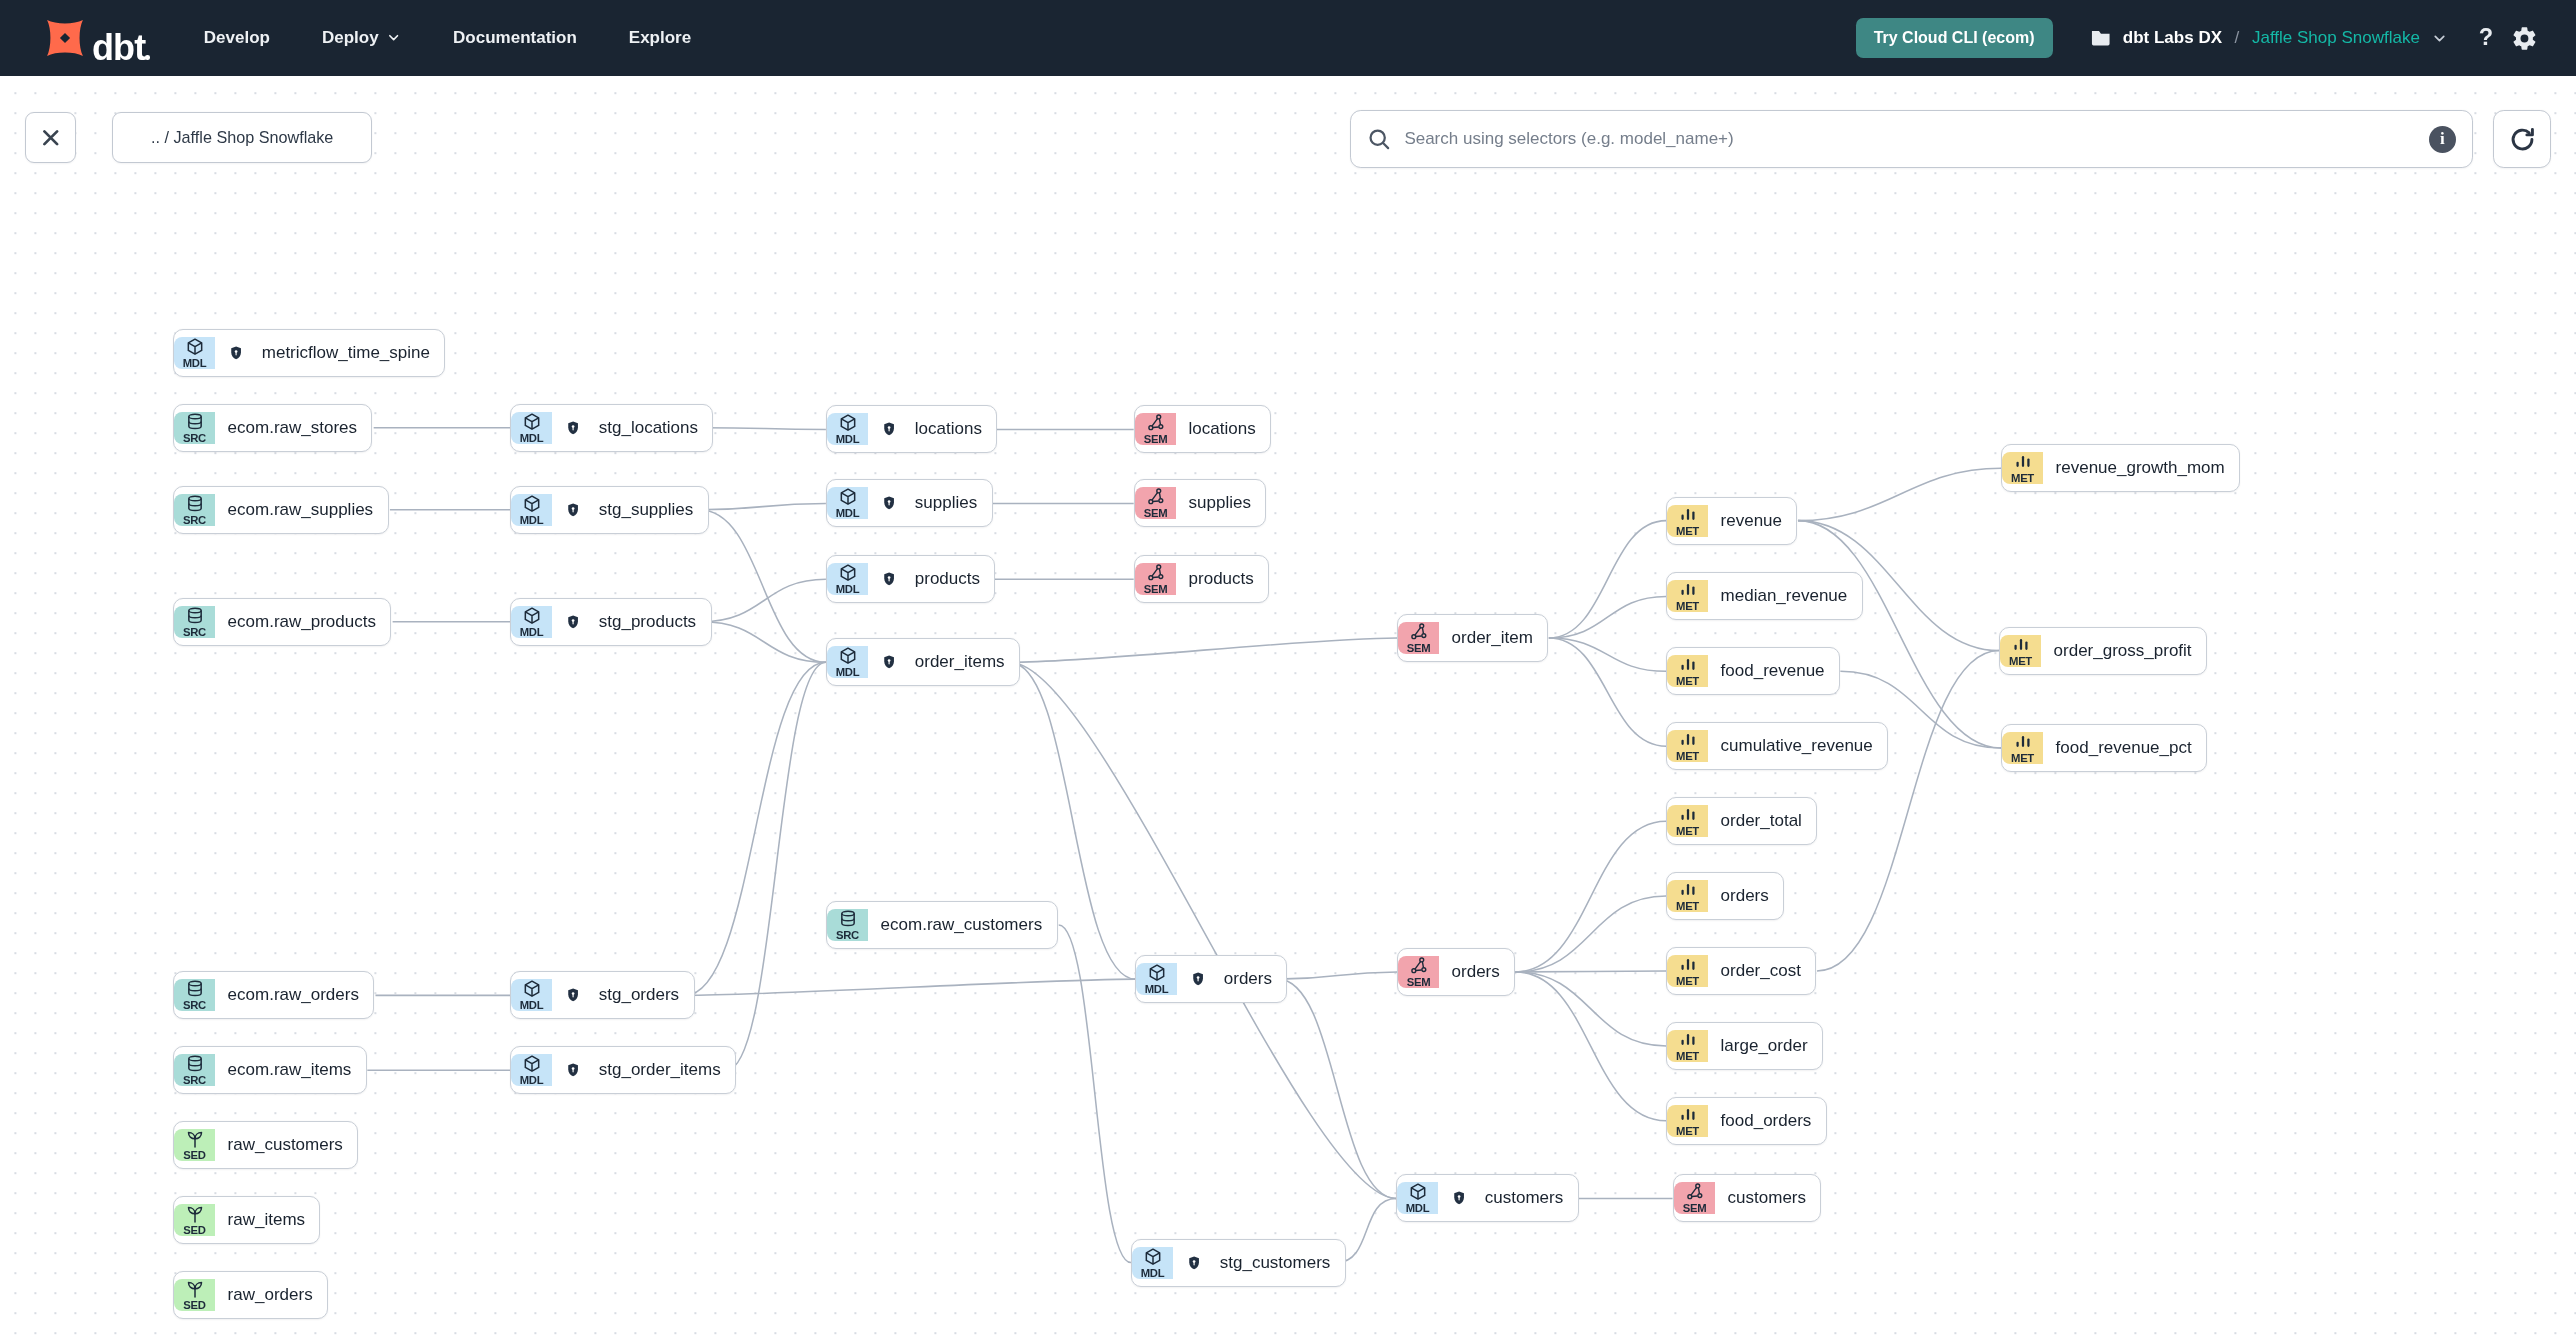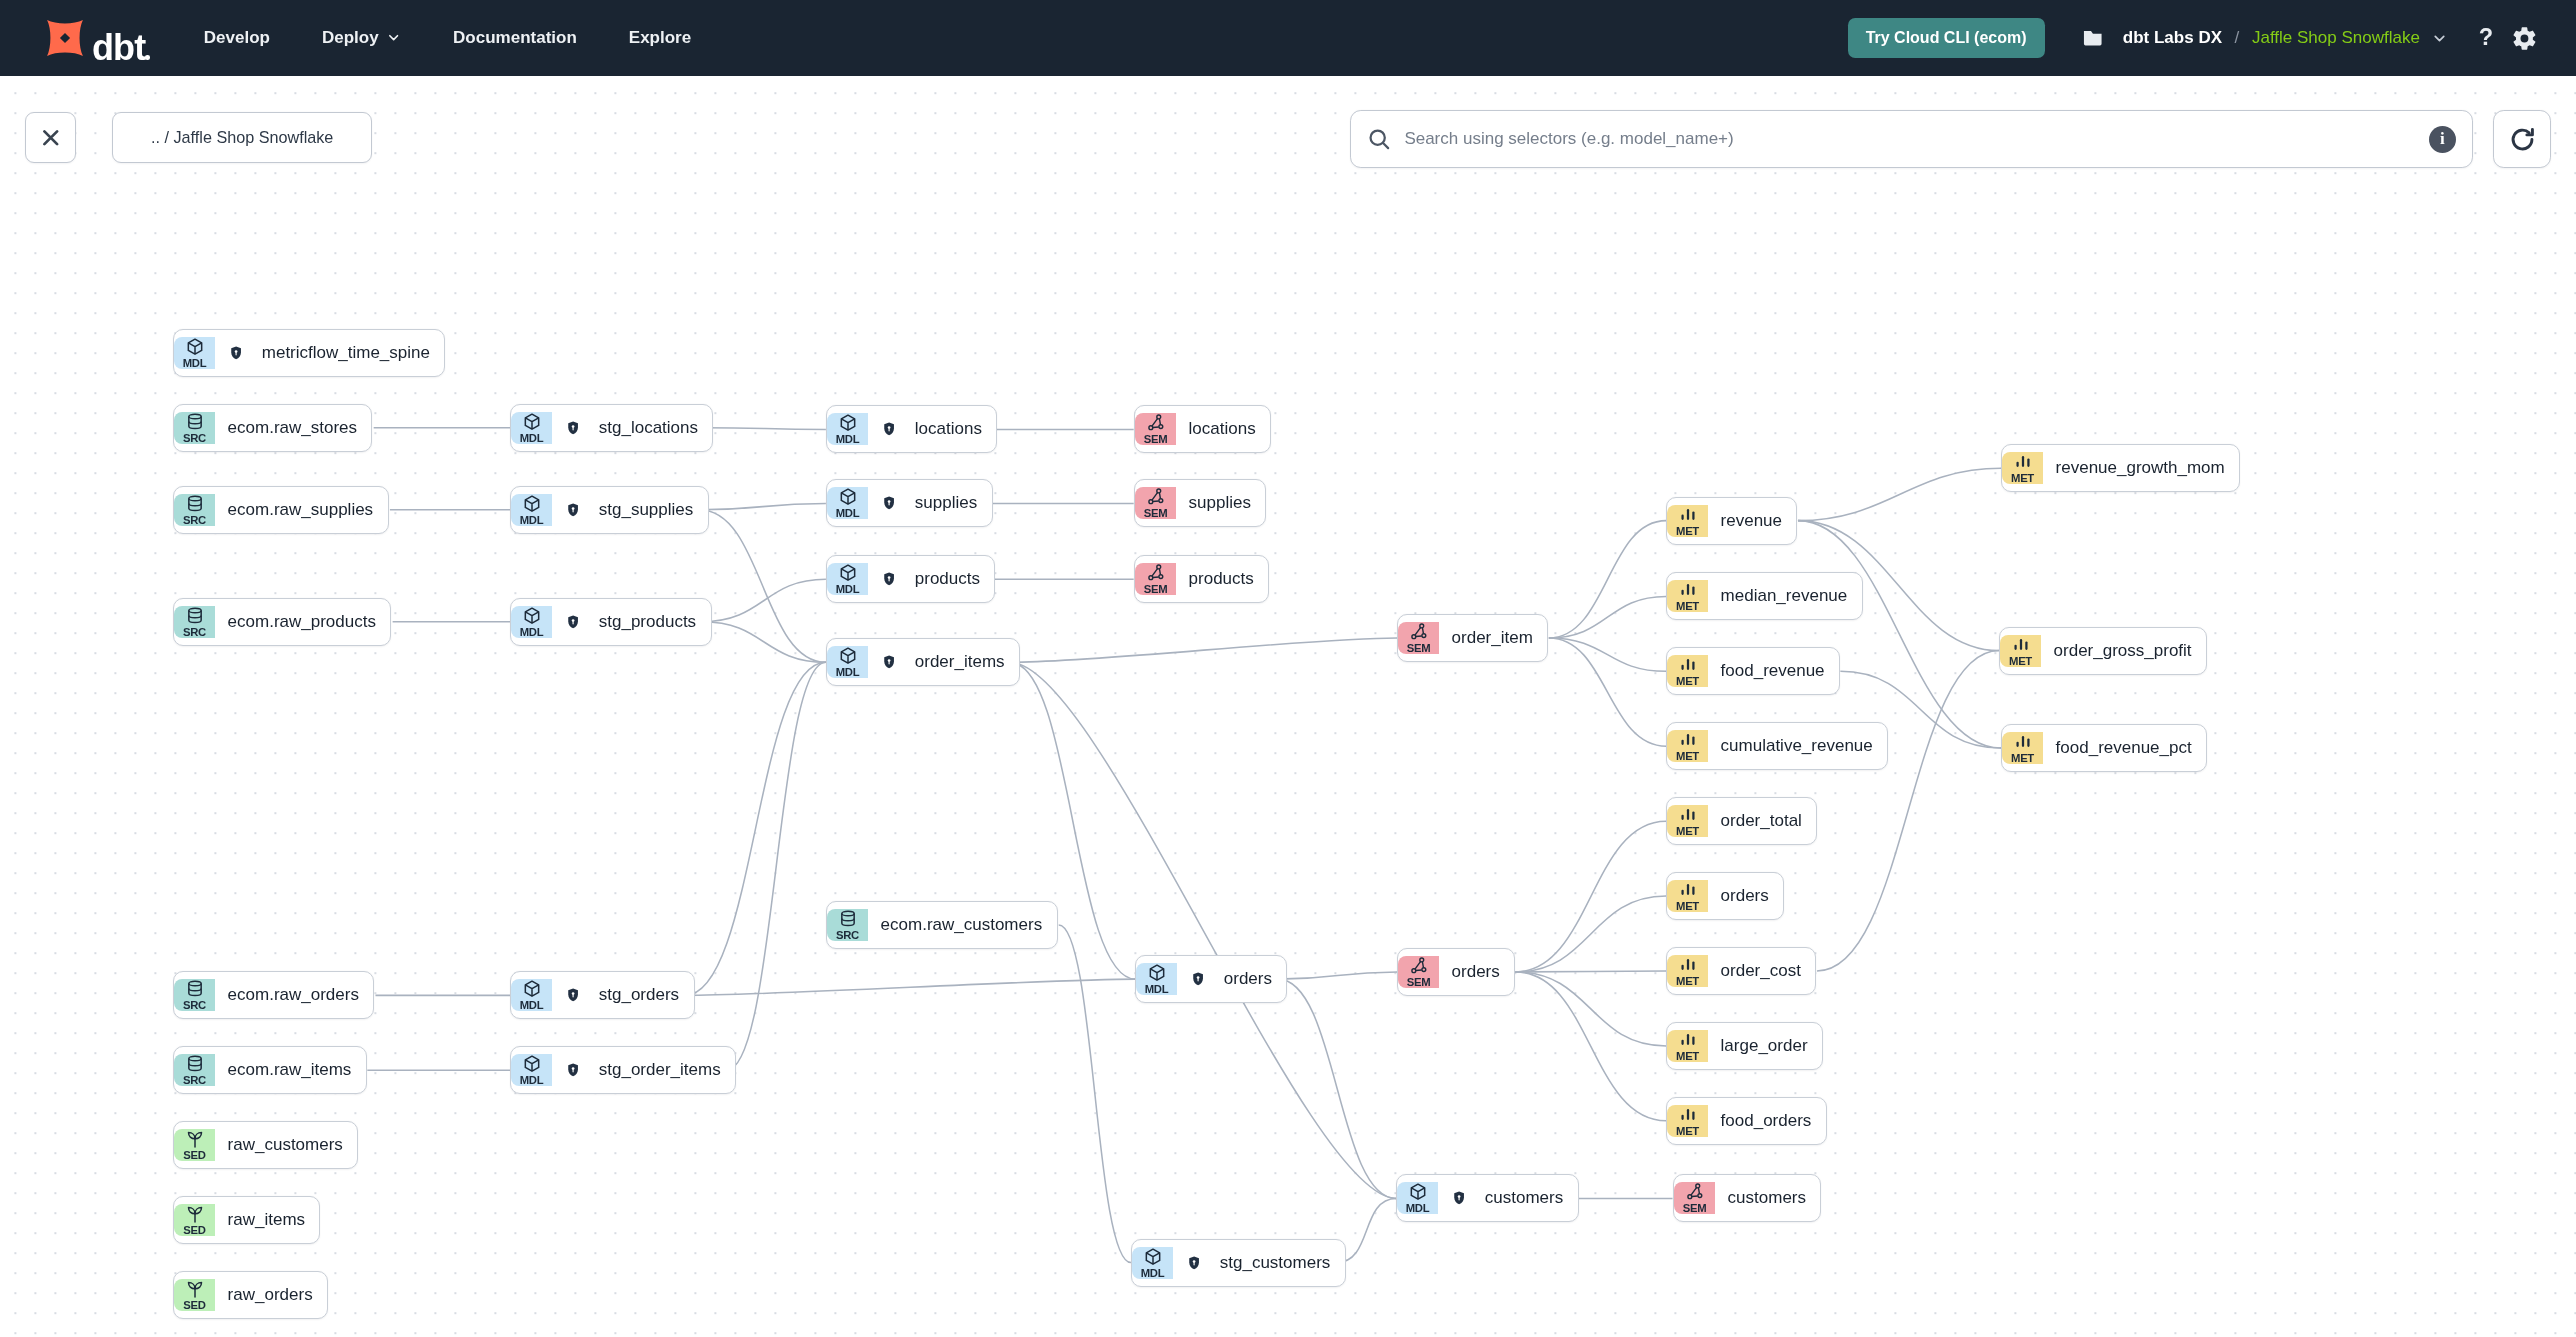--- a/index.html
+++ b/index.html
@@ -20,23 +20,23 @@
   .nav-item{
     color:#eef1f4;font-size:17px;font-weight:700;cursor:pointer;text-decoration:none;
     display:flex;align-items:center;gap:7.2px;
   }
   .cta{
     margin-left:auto;background:#3e8784;color:#ffffff;border:none;border-radius:7.2px;
     font-family:"Liberation Sans",sans-serif;font-size:16px;font-weight:600;
     padding:10.8px 18px;cursor:pointer;white-space:nowrap;
   }
   .account{display:flex;align-items:center;gap:10.8px;margin-left:36px;cursor:pointer;}
-  .acct-name{color:#ffffff;font-size:17px;font-weight:700;white-space:nowrap;margin-left:8px;}
+  .acct-name{color:#ffffff;font-size:17px;font-weight:700;white-space:nowrap;}
   .sep{color:#8a93a0;font-size:17px;padding:0 1.8px;}
-  .proj{color:#84cc16;font-size:17px;white-space:nowrap;}
+  .proj{color:#14b8a6;font-size:17px;white-space:nowrap;}
   .help{
     color:#e8ecf0;font-size:23.5px;font-weight:700;margin-left:31px;cursor:pointer;line-height:1;
   }
   .gear{margin-left:18px;cursor:pointer;display:flex;align-items:center;}
   
   #canvas{
     position:absolute;left:0;top:76px;width:2576px;height:1262px;background:#ffffff;
     background-image:radial-gradient(#d8dce3 1.4px, transparent 1.4px);
     background-size:20px 20px;background-position:5.4px 7.2px;
   }

